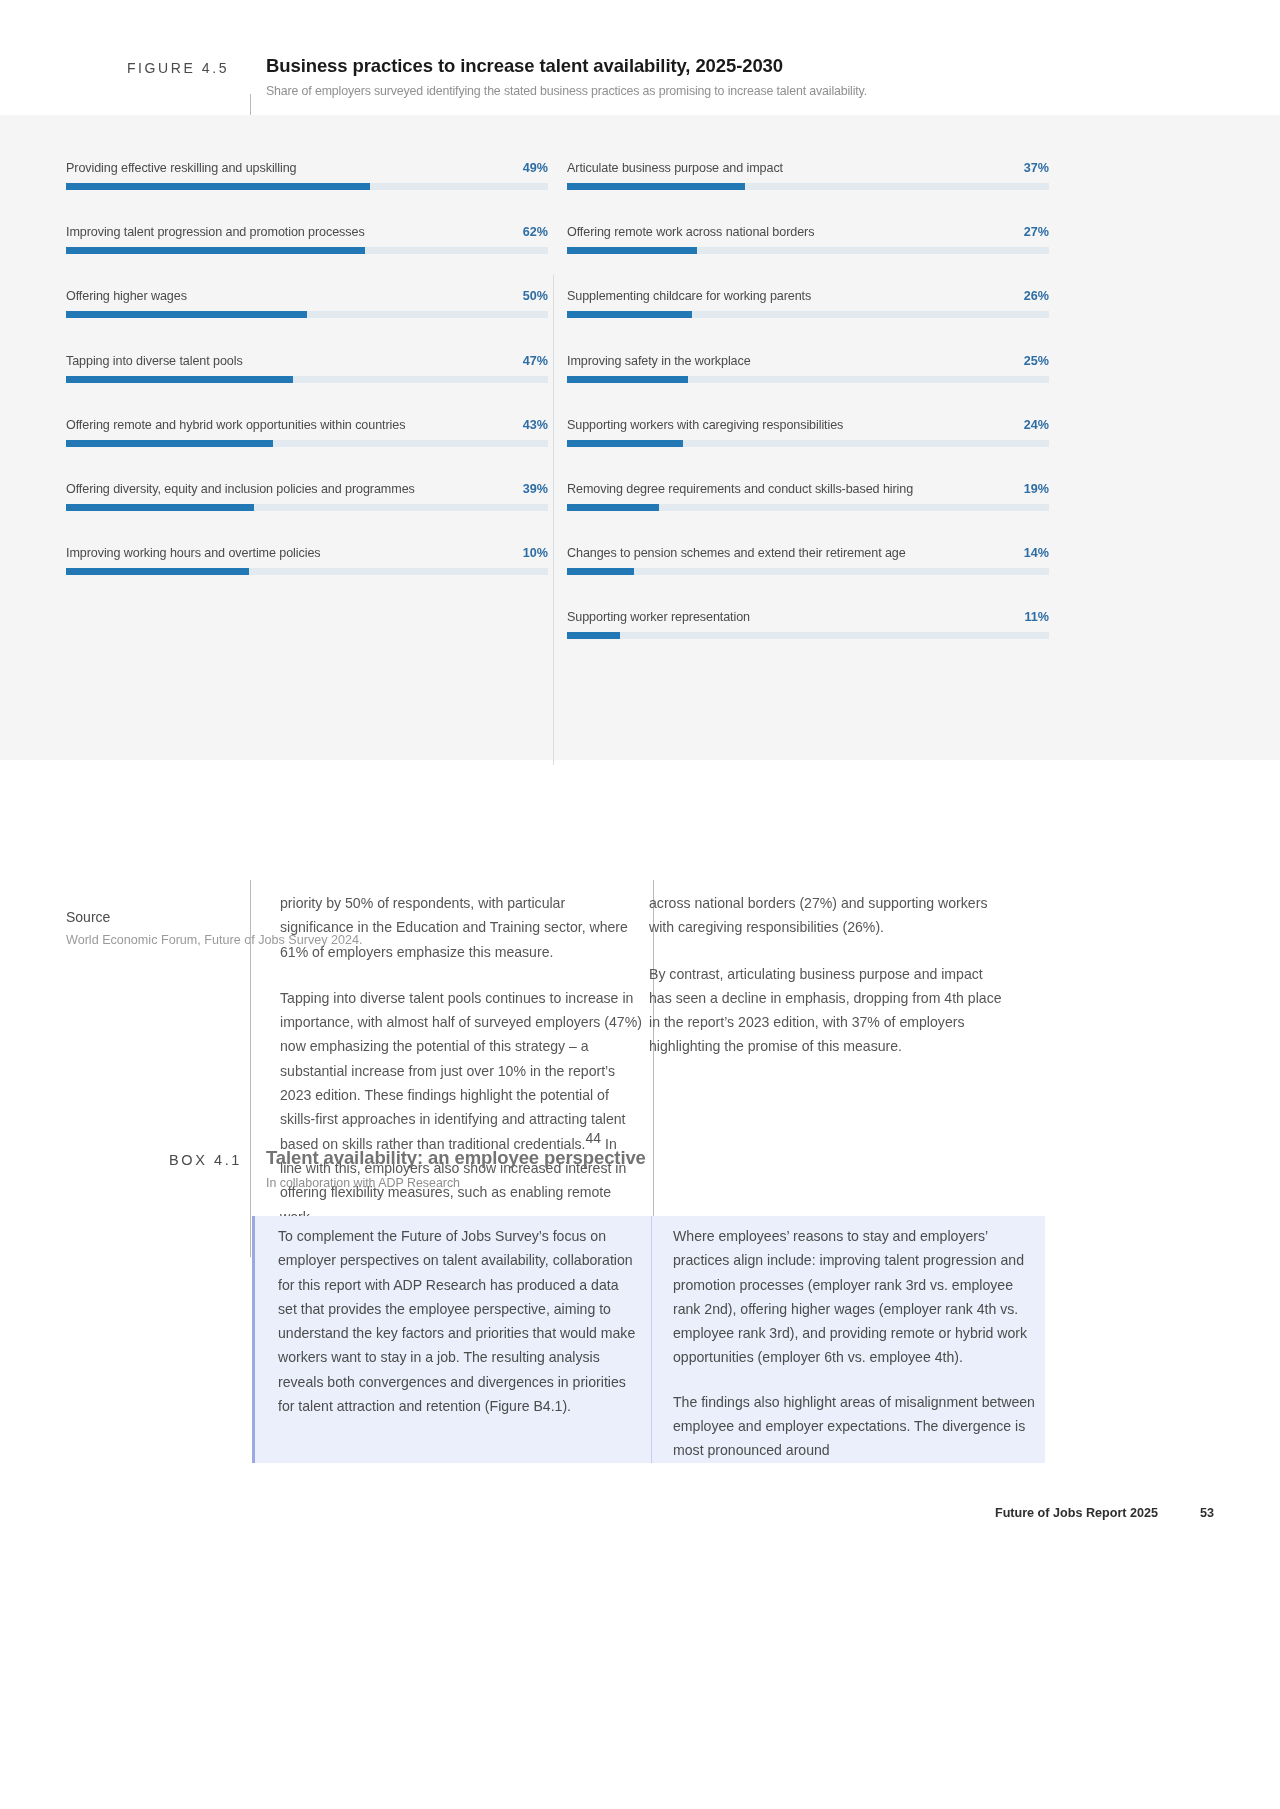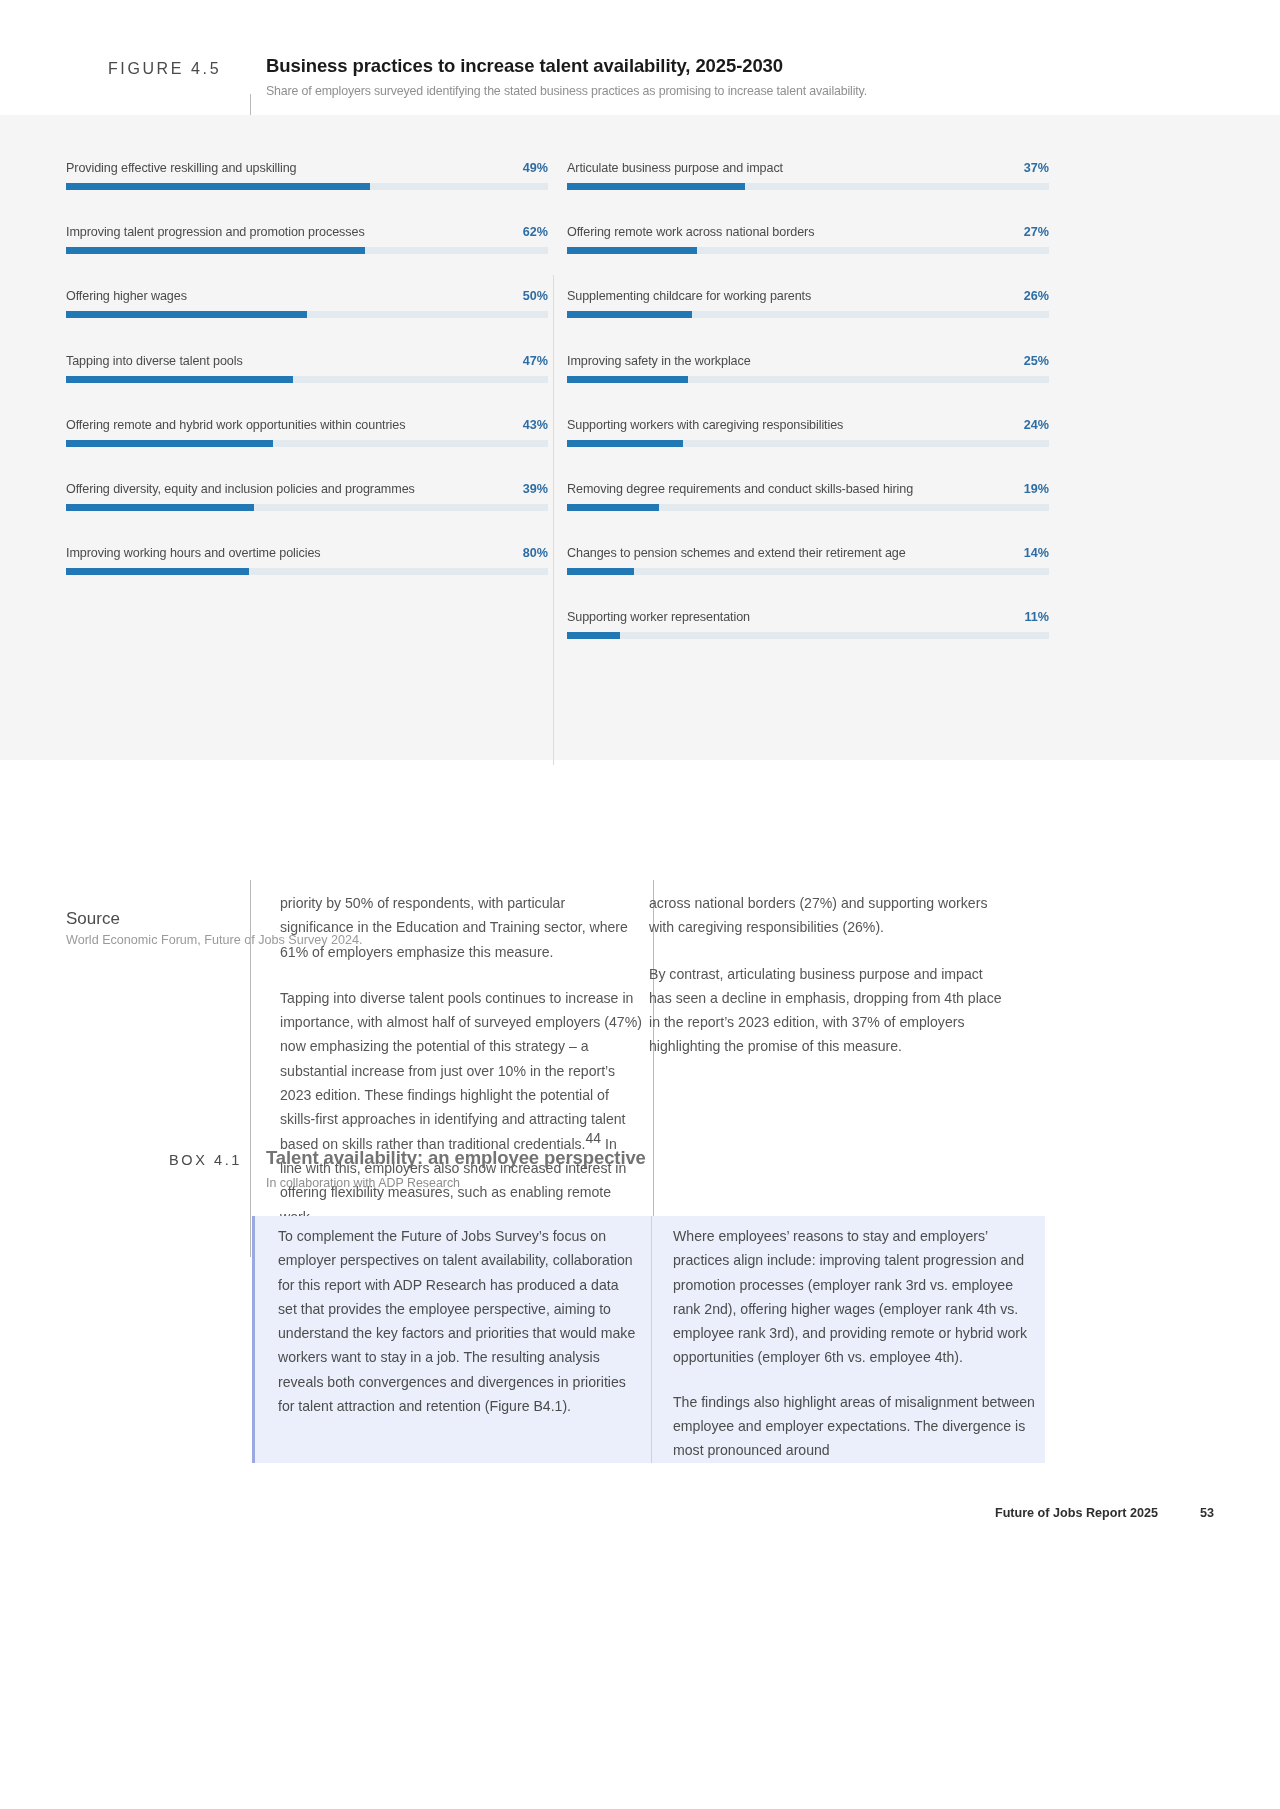--- a/index.html
+++ b/index.html
@@ -9,21 +9,21 @@
     background:#ffffff;
     color:#3c3c3c;
     -webkit-font-smoothing:antialiased;
   }
   .page { position:relative; width:1280px; height:1809px; background:#fff; overflow:hidden; }
 
   
   .fig-header { position:absolute; left:0; top:50px; width:1280px; height:62px; }
   .fig-num {
     position:absolute; left:108px; top:10px; width:140px;
-    text-align:left; font-size:16px; letter-spacing:2.6px;
+    text-align:center; font-size:14px; letter-spacing:2.6px;
     color:#4a4a4a; font-weight:400;
   }
   .fig-rule { position:absolute; left:250px; top:44px; width:1px; height:72px; background:#b9b9b9; }
   .fig-title {
     position:absolute; left:266px; top:5px; width:900px;
     font-size:18.5px; font-weight:bold; color:#1a1a1a; letter-spacing:-0.1px;
   }
   .fig-sub {
     position:absolute; left:266px; top:34px; width:940px;
     font-size:12.4px; color:#909090; letter-spacing:-0.15px;
@@ -49,21 +49,21 @@
     color:#2e6da4; font-weight:bold; letter-spacing:0px;
   }
   .track {
     position:absolute; left:0; top:22px; width:100%; height:7px;
     background:#e2eaf0;
   }
   .fill { position:absolute; left:0; top:0; height:7px; background:#2178b5; }
 
   
   .source-label {
-    position:absolute; left:66px; top:794px; font-size:17px; color:#4b4b4b; font-weight:500;text-align:center;
+    position:absolute; left:66px; top:794px; font-size:14px; color:#4b4b4b; font-weight:500;text-align:center;
   }
   .source-text {
     position:absolute; left:66px; top:818px; font-size:12.6px; color:#9a9a9a;
   }
 
   
   .body-rule { position:absolute; left:250px; top:880px; width:1px; height:377px; background:#b9b9b9; }
   .body-rule2 { position:absolute; left:653px; top:880px; width:1px; height:345px; background:#b9b9b9; }
 
   .body-col { position:absolute; font-size:14.1px; line-height:24.3px; color:#565656; }
@@ -157,21 +157,21 @@
         </div>
         <div class="row">
           <div class="row-label">Offering diversity, equity and inclusion policies and programmes</div>
           <div class="row-value">39%</div>
           <div class="track">
             <div class="fill" style="width: 39%;"></div>
           </div>
         </div>
         <div class="row">
           <div class="row-label">Improving working hours and overtime policies</div>
-          <div class="row-value">80%</div>
+          <div class="row-value">10%</div>
           <div class="track">
             <div class="fill" style="width: 38%;"></div>
           </div>
         </div>
       </div>
     <div class="col col-right" id="col-right">
         <div class="row">
           <div class="row-label">Articulate business purpose and impact</div>
           <div class="row-value">37%</div>
           <div class="track">

